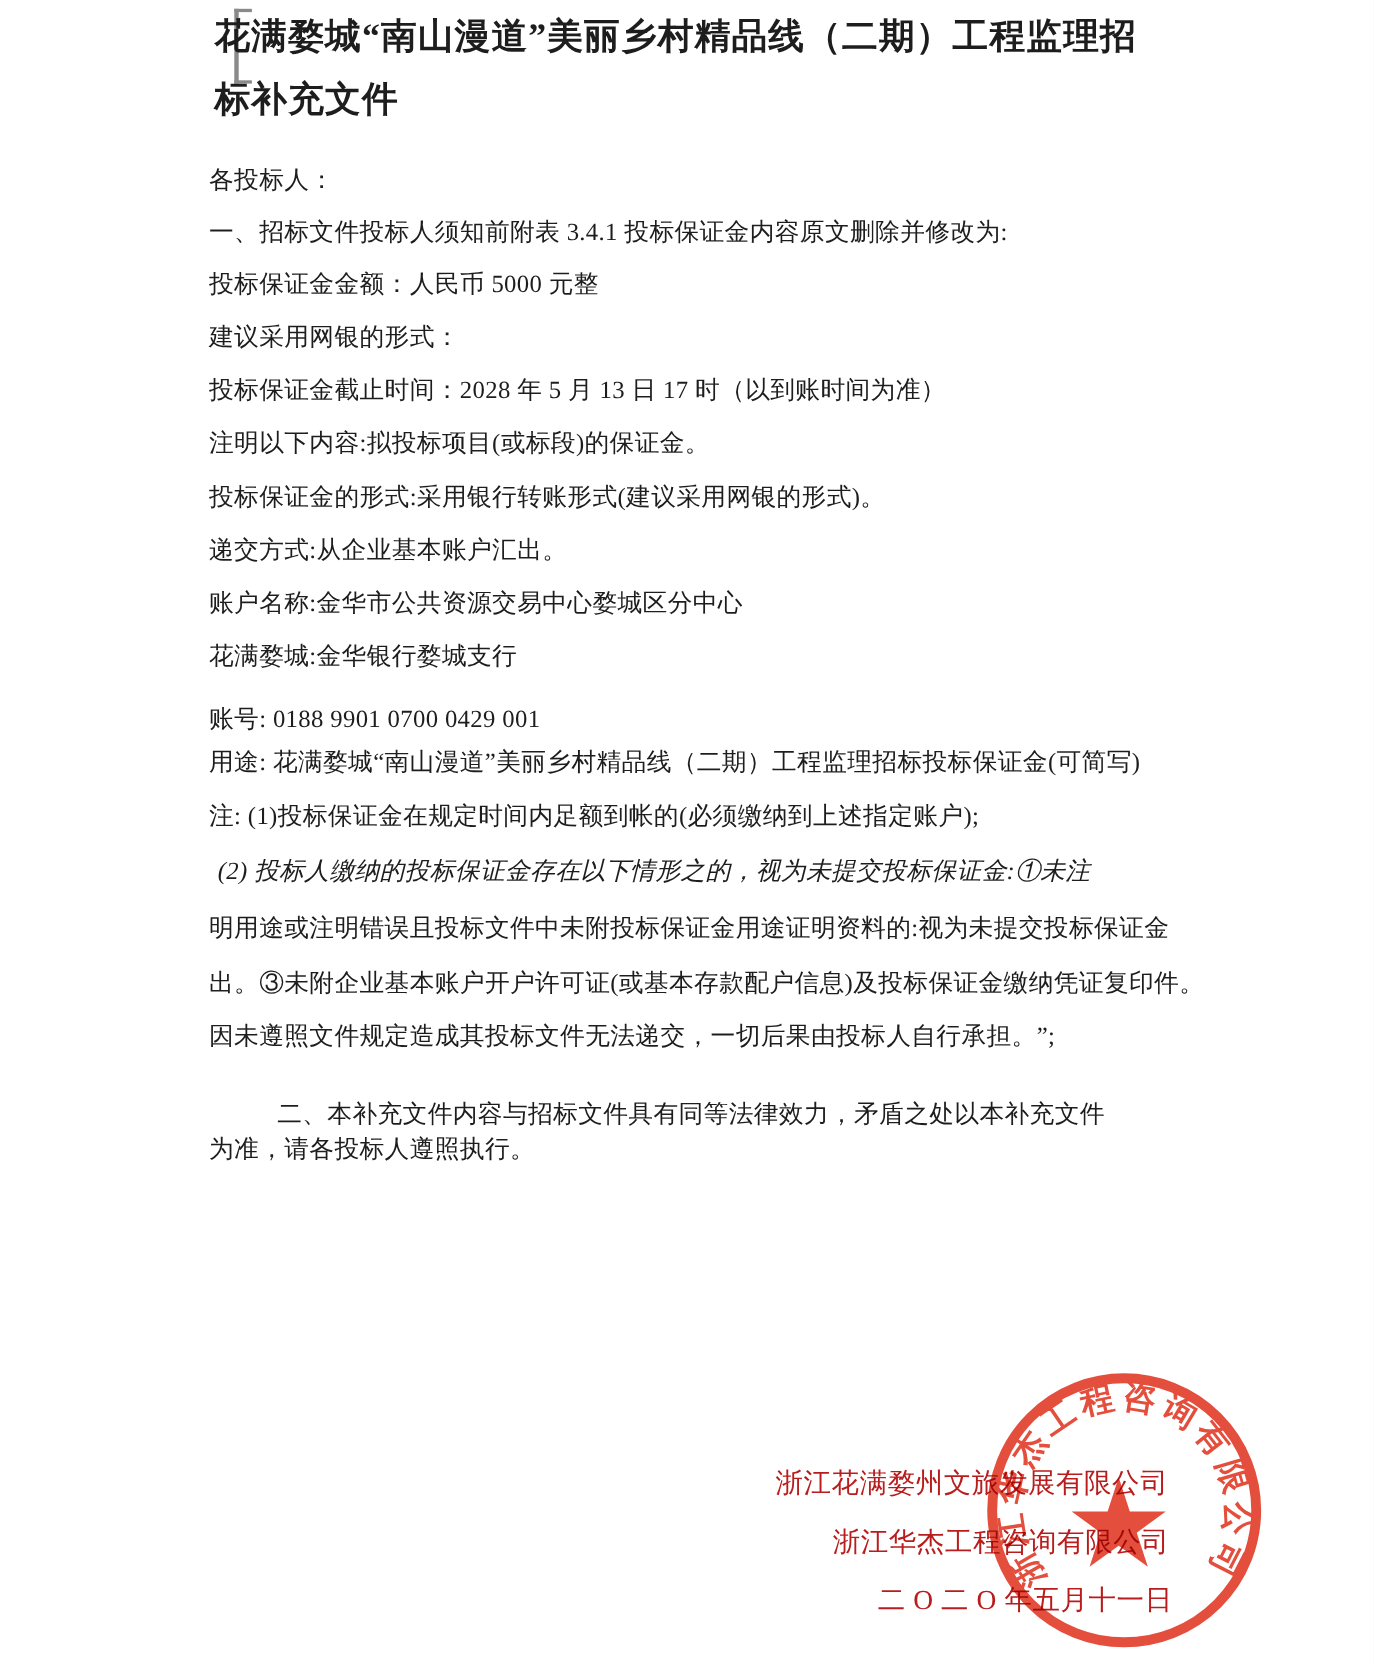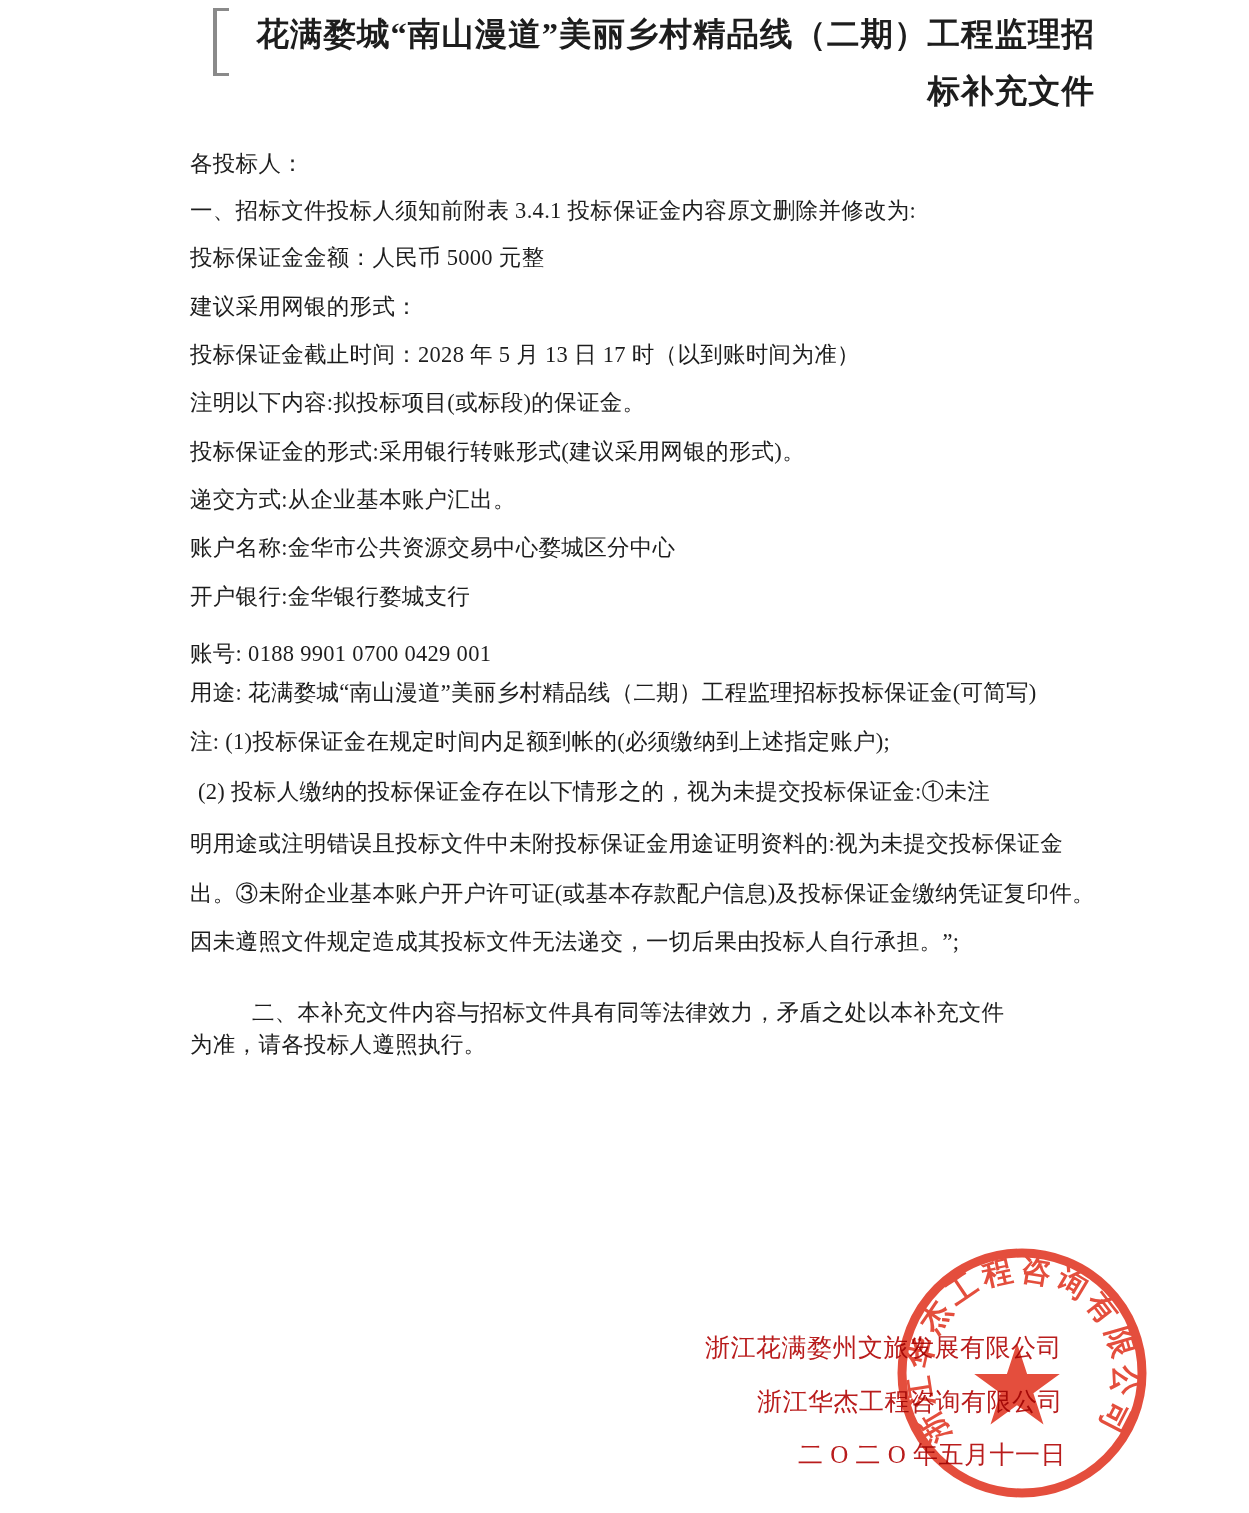--- a/index.html
+++ b/index.html
@@ -13,21 +13,21 @@
     color: #1d1d1d;
     overflow: hidden;
   }
 
   
   .title-block {
     position: absolute;
     left: 195px;
     top: 18px;
     width: 900px;
-    text-align: right;
+    text-align: left;
     font-weight: bold;
     font-size: 32.5px;
     letter-spacing: 1px;
     line-height: 1.0;
   }
   .title-line1 { white-space: nowrap; }
   .title-line2 { margin-top: 24px; }
 
   
   .bracket {
@@ -48,21 +48,21 @@
     top: 148px;
     width: 890px;
     font-size: 22.5px;
     letter-spacing: 0.3px;
   }
   .bline {
     position: absolute;
     left: 0;
     white-space: nowrap;
   }
-  .bline.indent-small { padding-left: 8px; }
+  .bline.indent-small { padding-left: 8px; font-style: italic; }
   .bline.indent-para  { padding-left: 62px; margin-top: 16px; }
 
   
   .sig-line {
     position: absolute;
     font-size: 25px;
     letter-spacing: 0.5px;
     white-space: nowrap;
     color: #b91c1c;
   }
@@ -94,21 +94,21 @@
   <div class="body-block">
     <div class="bline" style="top:0px">各投标人：</div>
     <div class="bline" style="top:47px">一、招标文件投标人须知前附表 3.4.1 投标保证金内容原文删除并修改为:</div>
     <div class="bline" style="top:94px">投标保证金金额：人民币 5000 元整</div>
     <div class="bline" style="top:143px">建议采用网银的形式：</div>
     <div class="bline" style="top:191px">投标保证金截止时间：2028 年 5 月 13 日 17 时（以到账时间为准）</div>
     <div class="bline" style="top:239px">注明以下内容:拟投标项目(或标段)的保证金。</div>
     <div class="bline" style="top:288px">投标保证金的形式:采用银行转账形式(建议采用网银的形式)。</div>
     <div class="bline" style="top:336px">递交方式:从企业基本账户汇出。</div>
     <div class="bline" style="top:384px">账户名称:金华市公共资源交易中心婺城区分中心</div>
-    <div class="bline" style="top:433px">开户银行:金华银行婺城支行</div>
+    <div class="bline" style="top:433px">花满婺城:金华银行婺城支行</div>
     <div class="bline" style="top:490px">账号: 0188 9901 0700 0429 001</div>
     <div class="bline" style="top:529px">用途: 花满婺城“南山漫道”美丽乡村精品线（二期）工程监理招标投标保证金(可简写)</div>
     <div class="bline" style="top:578px">注: (1)投标保证金在规定时间内足额到帐的(必须缴纳到上述指定账户);</div>
     <div class="bline indent-small" style="top:628px">(2) 投标人缴纳的投标保证金存在以下情形之的，视为未提交投标保证金:①未注</div>
     <div class="bline" style="top:680px">明用途或注明错误且投标文件中未附投标保证金用途证明资料的:视为未提交投标保证金</div>
     <div class="bline" style="top:730px">出。③未附企业基本账户开户许可证(或基本存款配户信息)及投标保证金缴纳凭证复印件。</div>
     <div class="bline" style="top:778px">因未遵照文件规定造成其投标文件无法递交，一切后果由投标人自行承担。”;</div>
     <div class="bline indent-para" style="top:833px">二、本补充文件内容与招标文件具有同等法律效力，矛盾之处以本补充文件</div>
     <div class="bline" style="top:881px">为准，请各投标人遵照执行。</div>
   </div>

